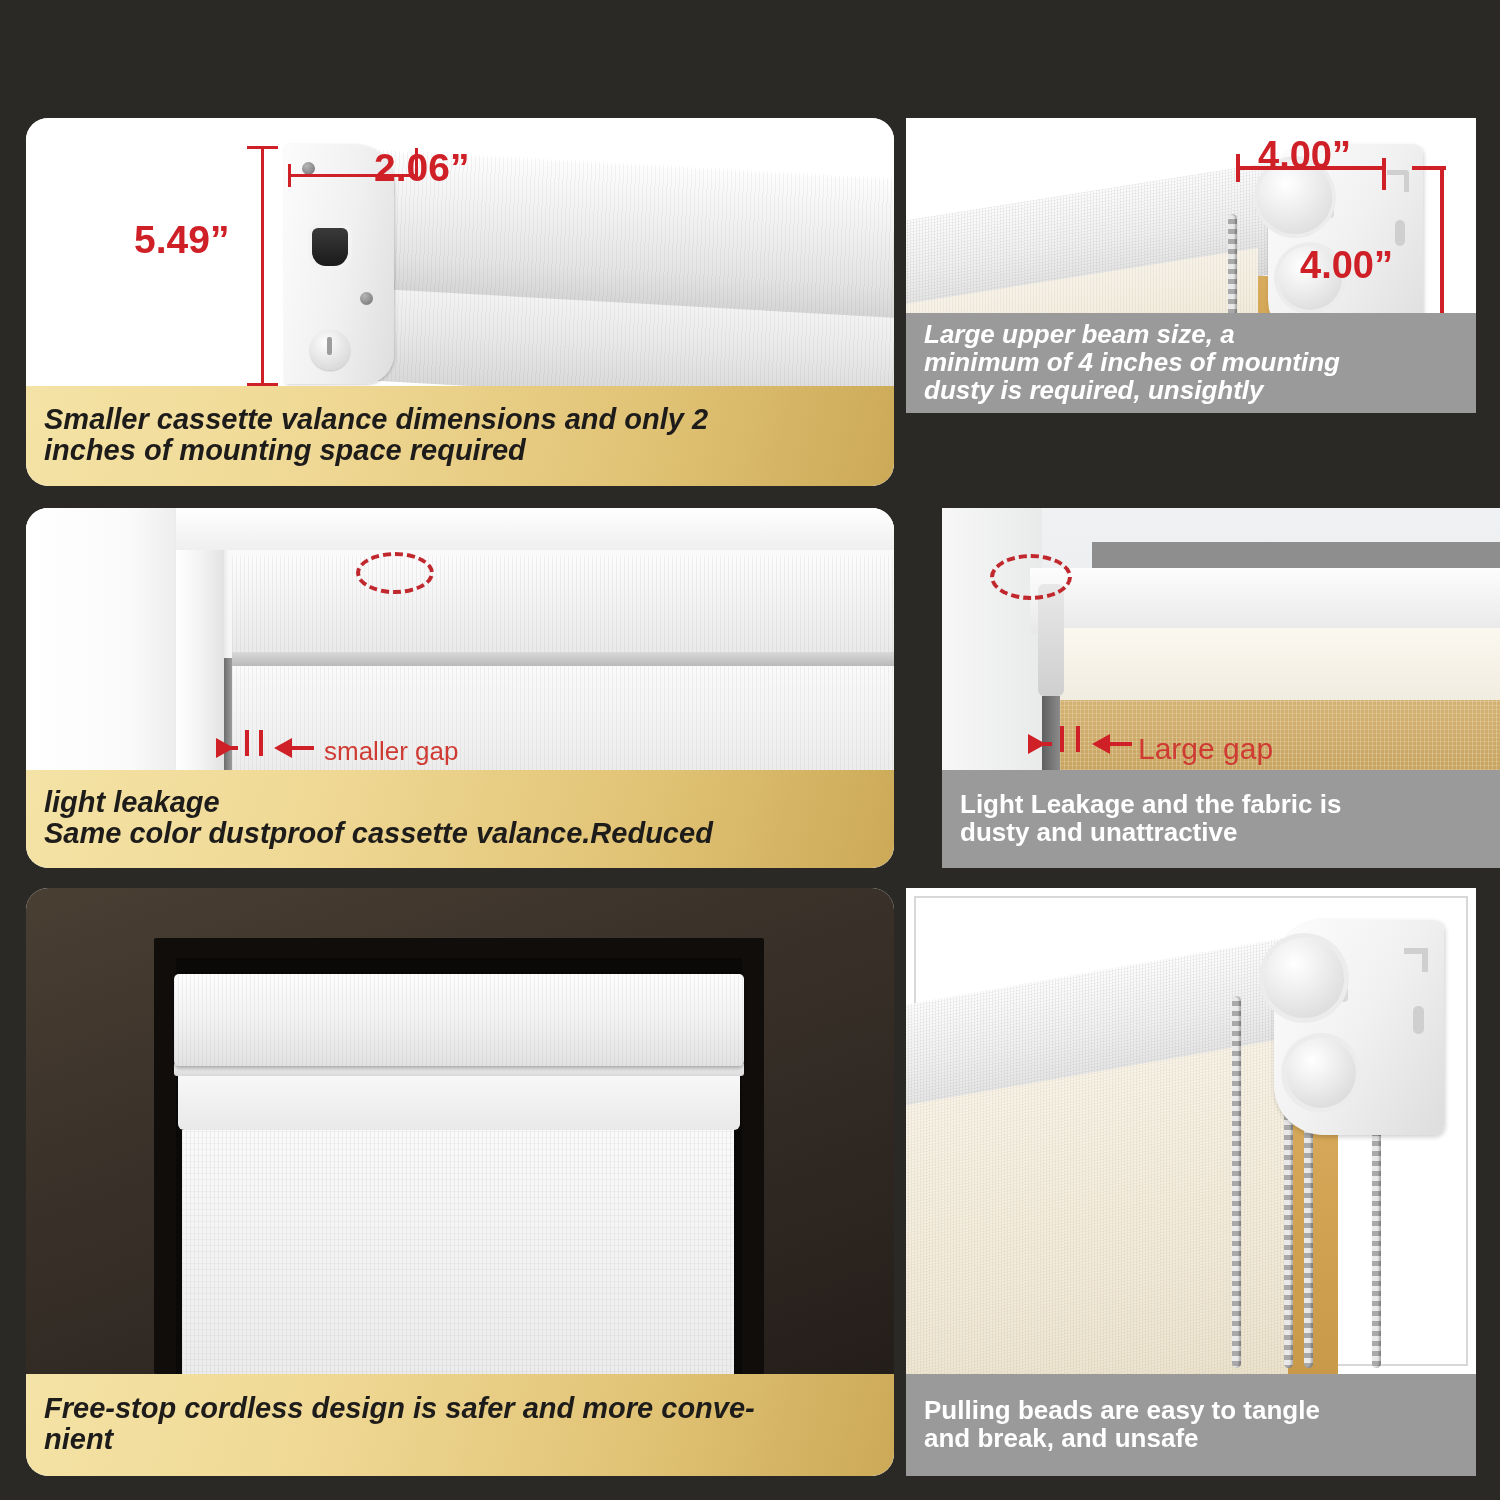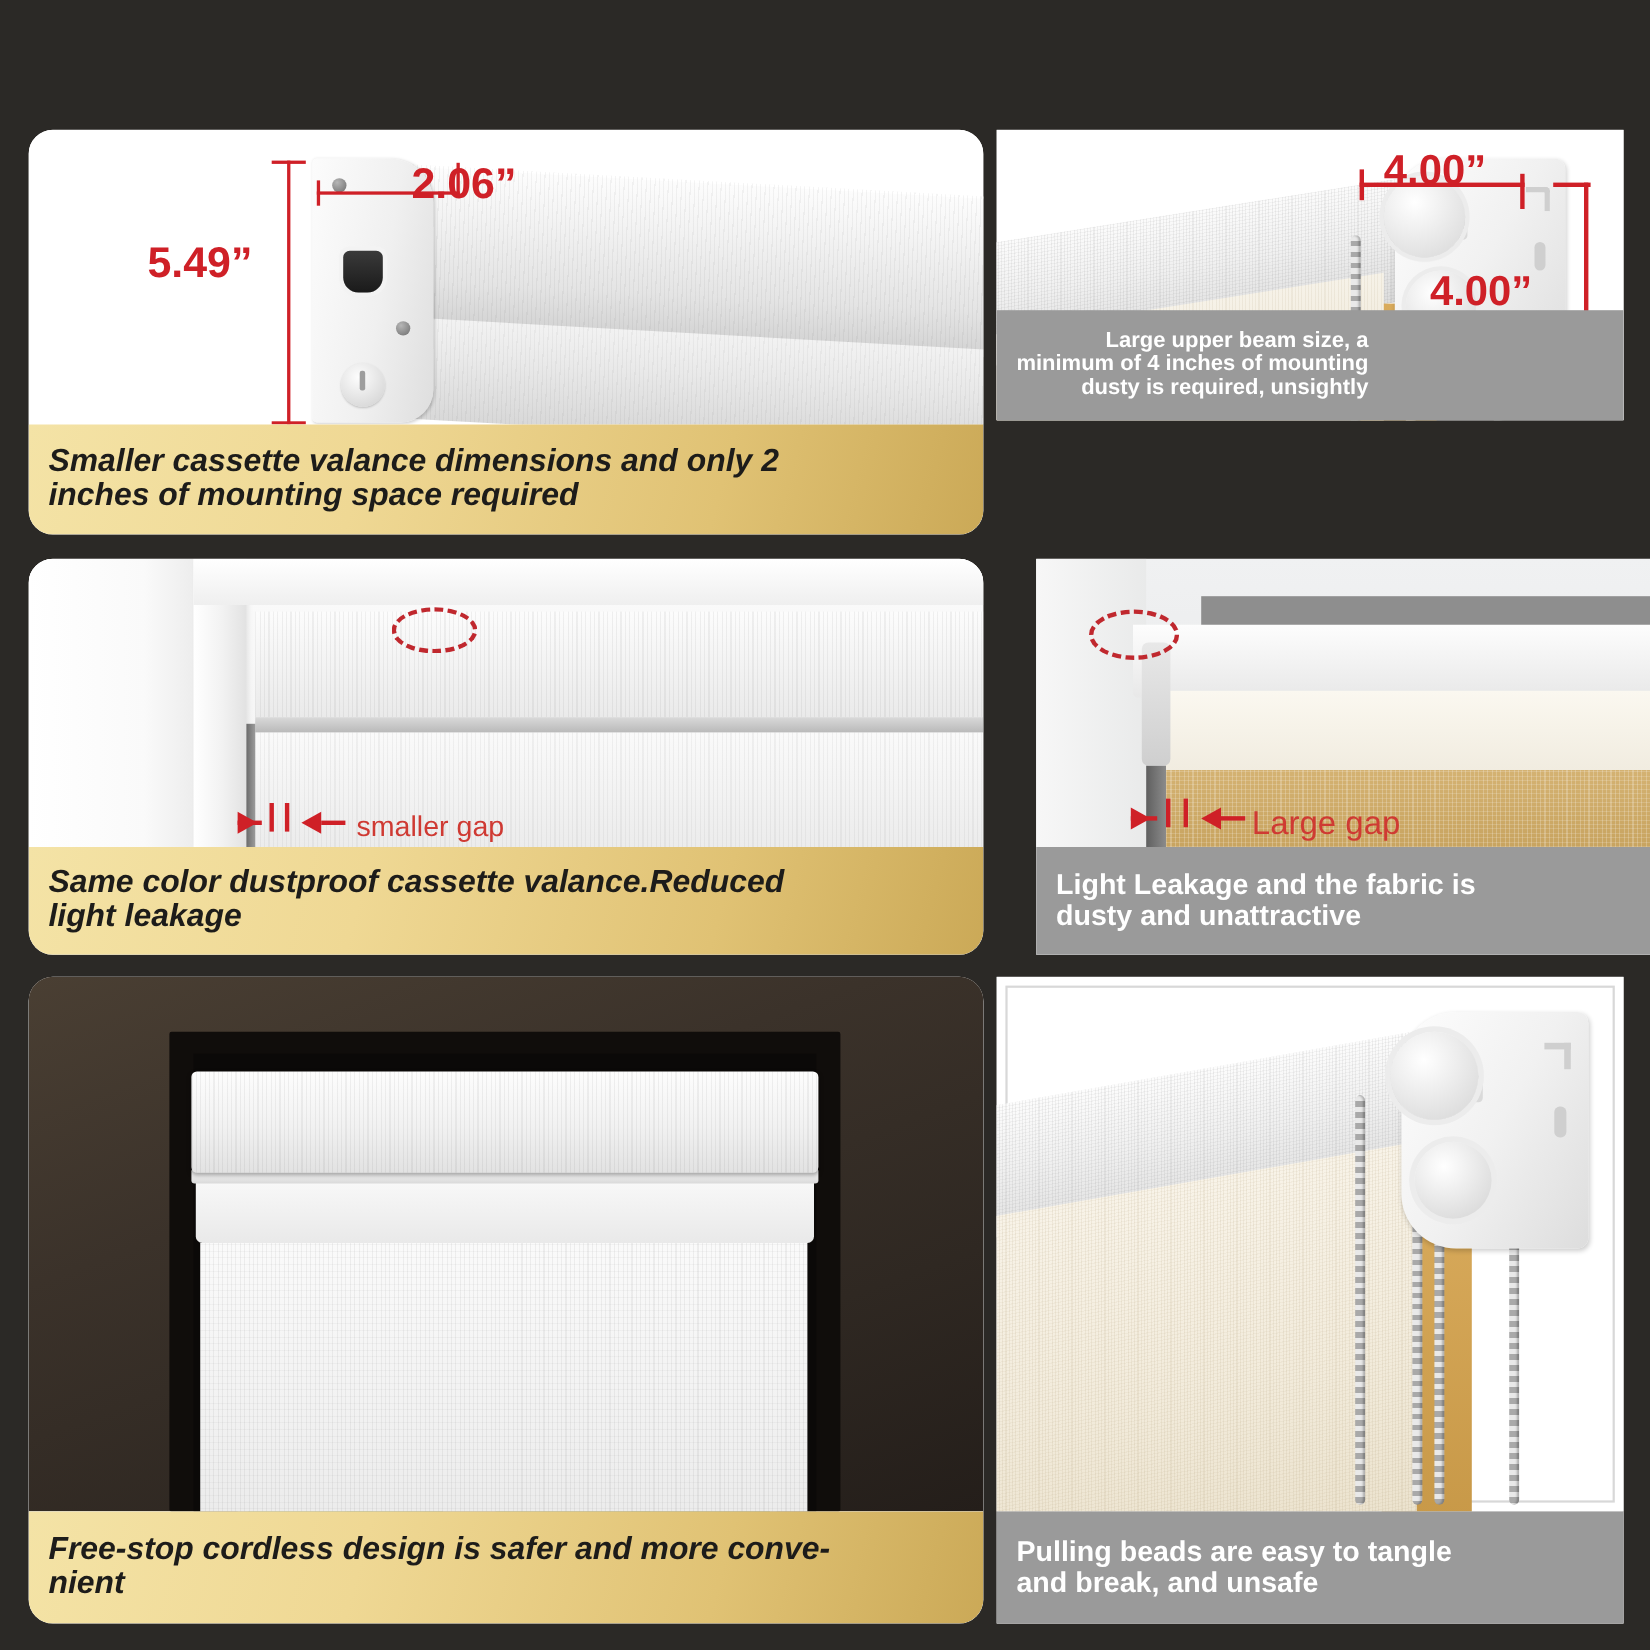--- a/index.html
+++ b/index.html
@@ -38,28 +38,28 @@
   .caption.gold {
     background: linear-gradient(105deg, #f4e3a6 0%, #efd894 35%, #e0c274 72%, #cba957 100%);
     color: #1d1c1a;
     border-bottom-left-radius: 22px; border-bottom-right-radius: 22px; font-style: italic;
   }
   .caption.gray { background: #9a9a9a; color: #ffffff; }
   .cap-txt { display: block; }
 
   
   #p1 { left: 26px;  top: 118px;  width: 868px; height: 368px; }
-  #p2 { left: 906px; top: 118px;  width: 570px; height: 264px; text-align: right; }
+  #p2 { left: 906px; top: 118px;  width: 570px; height: 295px; }
   #p3 { left: 26px;  top: 508px;  width: 868px; height: 360px; }
   #p4 { left: 906px; top: 508px;  width: 570px; height: 360px; margin-left: 36px; }
   #p5 { left: 26px;  top: 888px;  width: 868px; height: 588px; }
   #p6 { left: 906px; top: 888px;  width: 570px; height: 588px; }
 
   #p1 .photo { height: 268px; } #p1 .caption { height: 100px; font-size: 29px; }
-  #p2 .photo { height: 268px; } #p2 .caption { height: 100px; font-size: 20px; }
+  #p2 .photo { height: 268px; } #p2 .caption { height: 100px; font-size: 26px; font-style: italic; }
   #p3 .photo { height: 262px; } #p3 .caption { height: 98px;  font-size: 29px; }
   #p4 .photo { height: 262px; } #p4 .caption { height: 98px;  font-size: 26px; }
   #p5 .photo { height: 486px; } #p5 .caption { height: 102px; font-size: 29px; }
   #p6 .photo { height: 486px; } #p6 .caption { height: 102px; font-size: 26px; }
 
   
 
   
   .p1-bg { position: absolute; inset: 0; background: #ffffff; }
   .valance-body {
@@ -326,22 +326,22 @@
       <div class="l1"></div>
       <div class="arrow-r a1"></div>
       <div class="tick t1"></div>
       <div class="tick t2"></div>
       <div class="arrow-l a2"></div>
       <div class="l2"></div>
       <div class="dim-txt gap-label">smaller gap</div>
     </div>
     <div class="caption gold">
       <div>
+        <span class="cap-txt">light leakage</span>
         <span class="cap-txt">Same color dustproof cassette valance.Reduced</span>
-        <span class="cap-txt">light leakage</span>
       </div>
     </div>
   </div>
 
   <div class="panel right" id="p4">
     <div class="photo">
       <div class="p4-bg"></div>
       <div class="p4-dark"></div>
       <div class="p4-wall"></div>
       <div class="p4-tube"></div>

